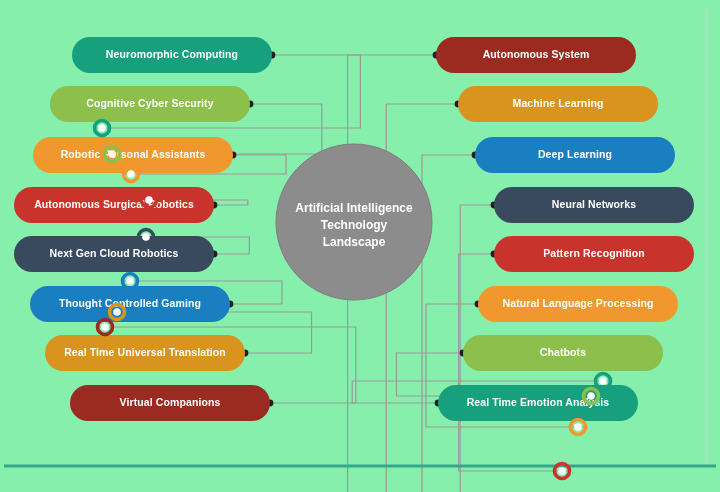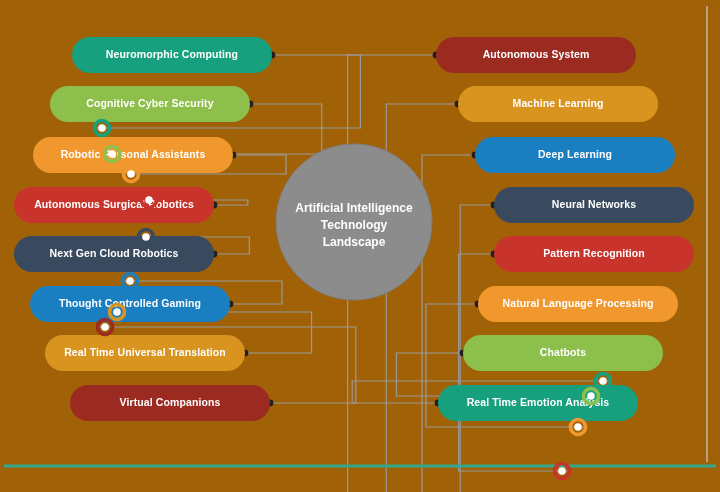--- a/index.html
+++ b/index.html
@@ -6,21 +6,21 @@
     margin: 0; padding: 0;
     width: 720px; height: 492px;
     background: #ffffff;
     font-family: "Liberation Sans", sans-serif;
     overflow: hidden;
   }
   #stage {
     position: relative;
     width: 720px;
     height: 492px;
-    background: #a16207;
+    background: #86efac;
     text-align: right;
   }
   svg#diagram {
     position: absolute;
     top: 0; left: 0;
     width: 720px;
     height: 492px;
     display: block;
   }
   .pill-label {

